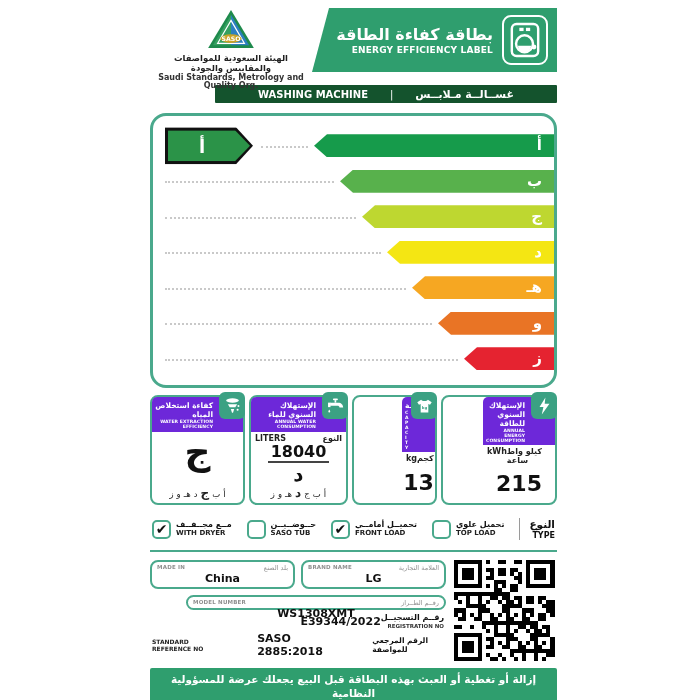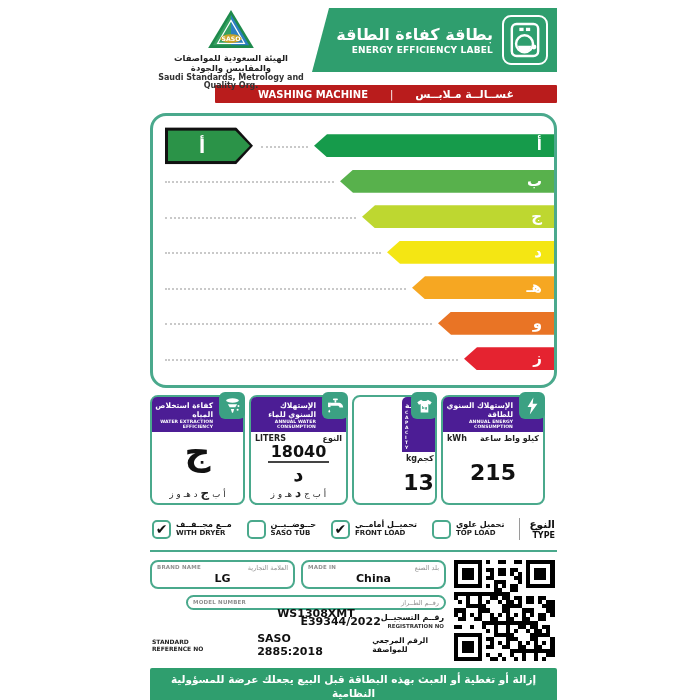--- a/index.html
+++ b/index.html
@@ -13,21 +13,21 @@
   .org .ar{font-size:8.5px;font-weight:bold;color:#222;line-height:1.15;margin-top:1px;}
   .org .en{font-size:8px;font-weight:bold;color:#333;line-height:1.1;}
   .banner{flex:1;height:64px;background:#2F9E6E;clip-path:polygon(17px 0,100% 0,100% 100%,0 100%);
           display:flex;align-items:center;justify-content:flex-end;gap:9px;padding-right:9px;color:#fff;}
   .banner-text{text-align:right;}
   .banner-text .ar{font-size:16px;font-weight:bold;line-height:1.2;}
   .banner-text .en{font-size:9px;font-weight:bold;letter-spacing:.2px;}
   .wm-frame{width:42px;height:46px;border:2.5px solid #fff;border-radius:9px;
             display:flex;align-items:center;justify-content:center;flex:0 0 auto;}
 
-  .product-bar{margin-left:65px;margin-top:9px;height:18px;background:#b91c1c;color:#fff;
+  .product-bar{margin-left:65px;margin-top:9px;height:18px;background:#14532d;color:#fff;
                display:flex;align-items:center;justify-content:center;gap:22px;border-radius:1px;}
   .product-bar .en{font-size:10px;font-weight:bold;}
   .product-bar .sep{font-size:10px;}
   .product-bar .ar{font-size:11px;font-weight:bold;}
 
   
   .panel{margin-top:10px;height:275px;border:3px solid #4AA98C;border-radius:16px;
          box-sizing:border-box;padding:12px 0 9px 0;background:#fff;}
   .rrow{position:relative;height:35.5px;display:flex;align-items:center;justify-content:flex-end;}
   .dotline{position:absolute;top:50%;left:12px;border-top:2px dotted #c9c9c9;}
@@ -39,22 +39,22 @@
              background:#111;clip-path:polygon(0 0,calc(100% - 17px) 0,100% 50%,calc(100% - 17px) 100%,0 100%);}
   .ind-inner{position:absolute;left:3px;top:3px;right:3px;bottom:3px;background:#2B9348;
              clip-path:polygon(0 0,calc(100% - 15px) 0,100% 50%,calc(100% - 15px) 100%,0 100%);
              display:flex;align-items:center;justify-content:center;padding-right:14px;}
   .ind-inner span{color:#fff;font-weight:bold;font-size:18px;}
 
   
   .metrics{margin-top:7px;display:flex;gap:4px;height:110px;}
   .mbox{border:2px solid #4AA98C;border-radius:8px;background:#fff;position:relative;
         display:flex;flex-direction:column;box-sizing:border-box;}
-  .mbox.b1{width:95px;} .mbox.b2{width:99px;} .mbox.b3{width:85px;padding-left:48px;} .mbox.b4{width:104px;}
-  .mhead{background:#4c1d95;border-radius:5px 5px 0 0;min-height:29px;padding:4px 30px 2px 3px;
+  .mbox.b1{width:95px;} .mbox.b2{width:99px;} .mbox.b3{width:85px;padding-left:48px;} .mbox.b4{width:116px;padding-left:40px;}
+  .mhead{background:#6d28d9;border-radius:5px 5px 0 0;min-height:29px;padding:4px 30px 2px 3px;
          text-align:right;color:#fff;}
   .mhead .ar{font-size:7.5px;font-weight:bold;line-height:1.2;}
   .mhead .en{font-size:4.5px;font-weight:bold;letter-spacing:.1px;}
   .mtab{position:absolute;top:-5px;right:-2px;width:26px;height:27px;background:#3BA183;
         border-radius:6px;display:flex;align-items:center;justify-content:center;}
   .mbody{flex:1;display:flex;flex-direction:column;align-items:center;justify-content:center;padding:2px 4px;}
   .unit-row{width:100%;display:flex;justify-content:space-between;align-items:baseline;}
   .unit-row .u-en{font-size:8px;font-weight:bold;color:#222;}
   .unit-row .u-ar{font-size:8px;font-weight:bold;color:#222;}
   .grade-big{font-size:36px;font-weight:bold;line-height:1;color:#111;}
@@ -339,28 +339,28 @@
         </div>
       </div>
     </div>
 
     <hr class="teal-rule">
 
     <div class="bottom">
       <div class="info-col">
         <div class="info-row">
           <div class="ibox half">
+            <span class="l-en">MADE IN</span>
+            <span class="l-ar">بلد الصنع</span>
+            <div class="val">China</div>
+          </div>
+          <div class="ibox half">
             <span class="l-en">BRAND NAME</span>
             <span class="l-ar">العلامة التجارية</span>
             <div class="val">LG</div>
-          </div>
-          <div class="ibox half">
-            <span class="l-en">MADE IN</span>
-            <span class="l-ar">بلد الصنع</span>
-            <div class="val">China</div>
           </div>
         </div>
         <div class="ibox full">
           <span class="l-en">MODEL NUMBER</span>
           <span class="l-ar">رقــم الطــراز</span>
           <div class="val">WS1308XMT</div>
         </div>
         <div class="reg1">
           <span class="val">E39344/2022</span>
           <div class="lbls">

